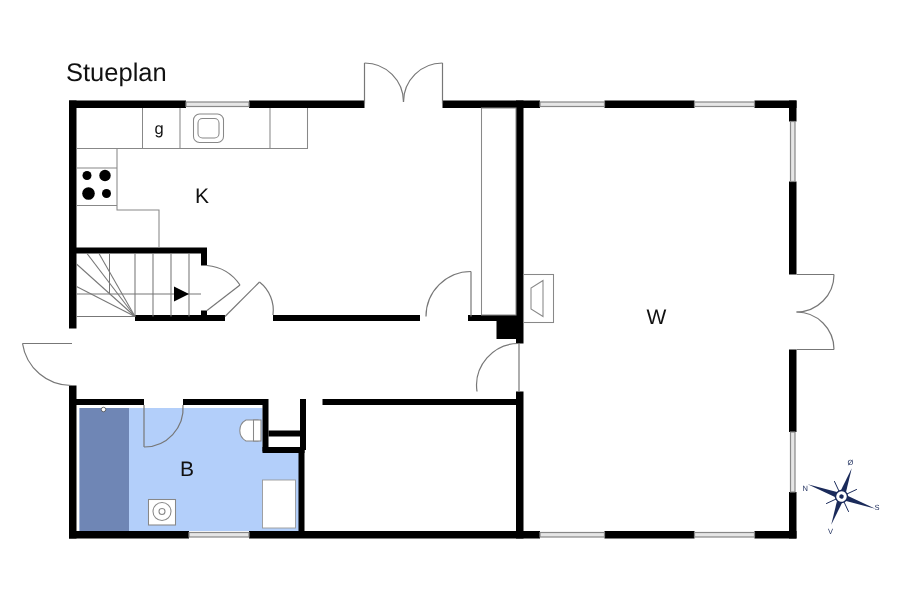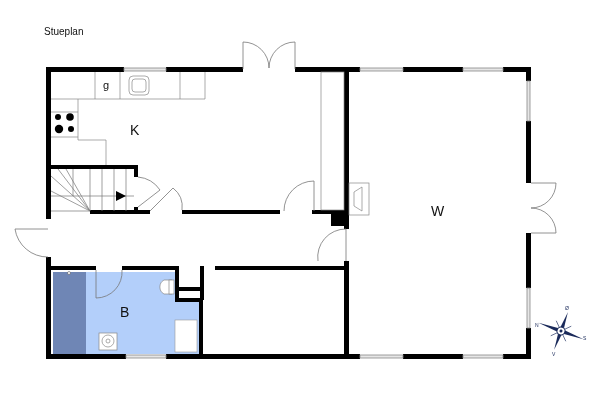--- a/index.html
+++ b/index.html
@@ -1,17 +1,17 @@
 <!DOCTYPE html>
 <html><head>
 <meta charset="utf-8">
 <style>
   html, body { margin: 0; padding: 0; background: #ffffff; }
   body { width: 600px; height: 400px; position: relative; overflow: hidden; font-family: "Liberation Sans", sans-serif; }
-  .title { position: absolute; left: 44px; top: 26px; font-size: 10px; color: #111; }
+  .title { position: absolute; left: 44px; top: 39px; font-size: 17px; color: #111; }
   svg { position: absolute; left: 0; top: 0; }
   .room-label { font-family: "Liberation Sans", sans-serif; font-size: 14px; fill: #111; }
   .small-label { font-family: "Liberation Sans", sans-serif; font-size: 11px; fill: #111; }
   .compass-label { font-family: "Liberation Sans", sans-serif; font-size: 5px; fill: #1a2a5a; }
 </style>
 </head>
 <body>
 
 <div class="title">Stueplan</div>
 

